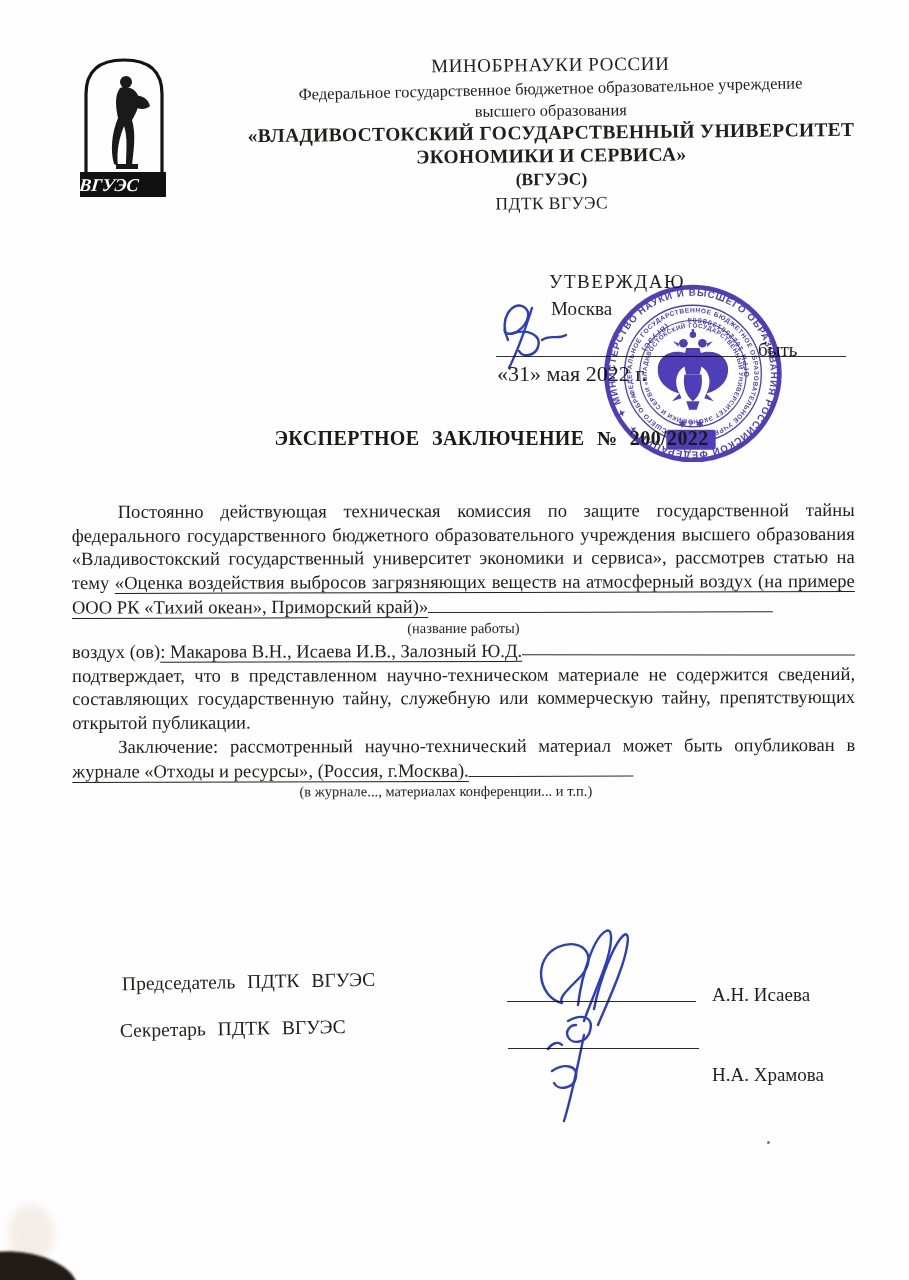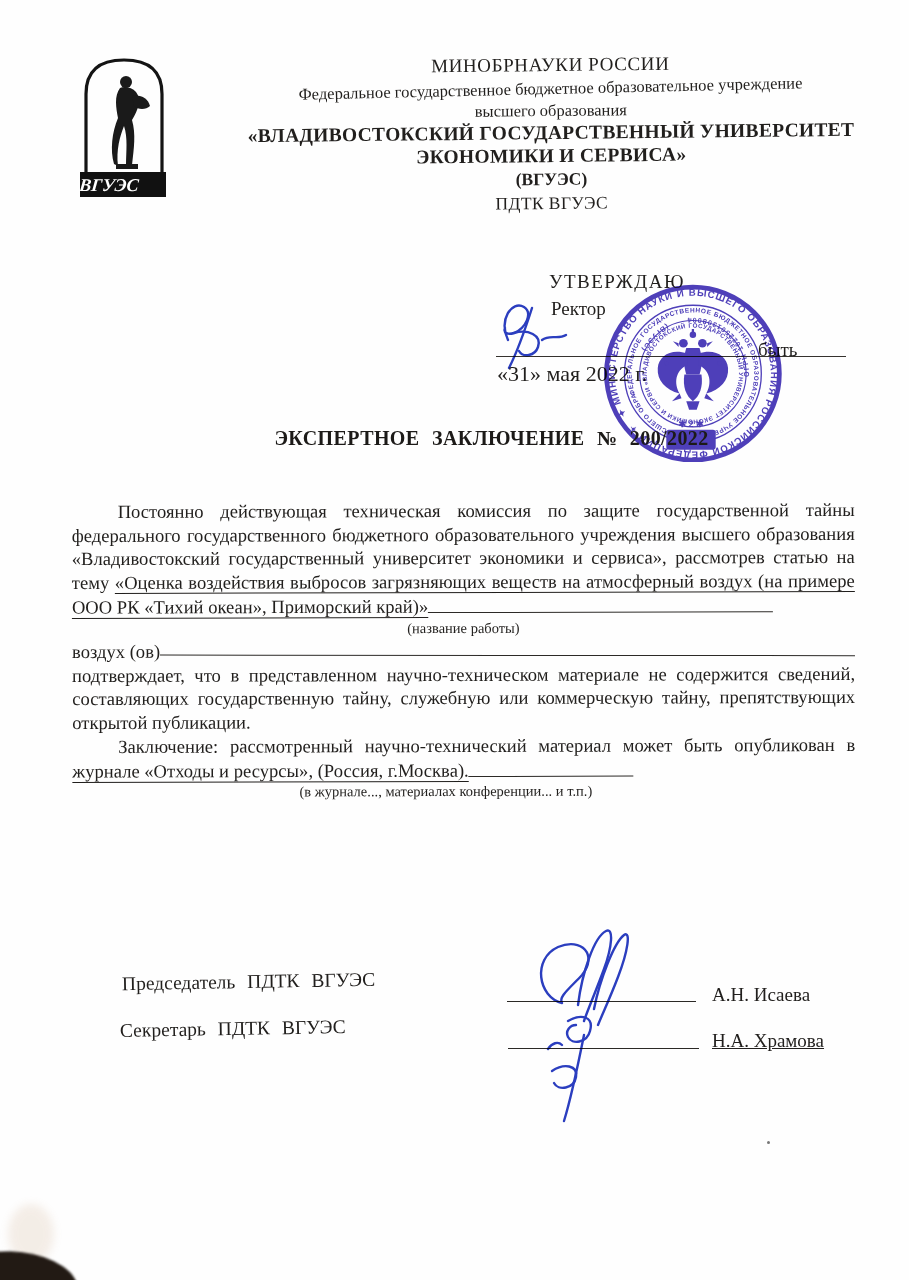--- a/index.html
+++ b/index.html
@@ -36,21 +36,21 @@
   .fill-line{display:inline-block;border-bottom:1.5px solid #2c2a27;height:1em;vertical-align:baseline;}
   .caption{font-size:14.5px;text-align:center;line-height:19px;}
   .authors-line{display:flex;align-items:baseline;}
   .authors-fill{flex:1;border-bottom:1.5px solid #2c2a27;height:1em;transform:translateY(-2px) rotate(0.2deg);}
   
   .sig-label1{position:absolute;left:122px;top:971px;font-size:19.5px;word-spacing:7px;transform:rotate(-1deg);}
   .sig-label2{position:absolute;left:120px;top:1018px;font-size:19.5px;word-spacing:7px;transform:rotate(-1deg);}
   .sig-line1{position:absolute;left:507px;top:1001px;width:189px;border-top:1.9px solid #2b2926;}
   .sig-line2{position:absolute;left:508px;top:1048px;width:191px;border-top:1.9px solid #2b2926;}
   .sig-name1{position:absolute;left:712px;top:984px;font-size:19px;}
-  .sig-name2{position:absolute;left:712px;top:1030px;font-size:19px;text-decoration:underline;}
+  .sig-name2{position:absolute;left:712px;top:1064px;font-size:19px;}
   
   .stamp{position:absolute;left:596px;top:272px;width:190px;height:190px;mix-blend-mode:multiply;opacity:.95;}
   .sig-rector{position:absolute;left:492px;top:296px;width:120px;height:78px;mix-blend-mode:multiply;}
   .sig-big{position:absolute;left:518px;top:925px;width:150px;height:200px;mix-blend-mode:multiply;}
   
   .corner-blot{position:absolute;left:-42px;bottom:-34px;width:120px;height:62px;background:#221a14;border-radius:50%;transform:rotate(7deg);filter:blur(1px);}
   .corner-smudge{position:absolute;left:8px;bottom:16px;width:46px;height:60px;background:#b88a5e;border-radius:50%;opacity:.14;filter:blur(4px);}
   .speck{position:absolute;left:767px;top:1141px;width:3px;height:3px;background:#777;border-radius:50%;}
 </style>
 </head>
@@ -74,21 +74,21 @@
     <span class="h-ministry">МИНОБРНАУКИ РОССИИ</span>
     <span class="h-org1">Федеральное государственное бюджетное образовательное учреждение</span>
     <span class="h-org2">высшего образования</span>
     <span class="h-uni">«ВЛАДИВОСТОКСКИЙ ГОСУДАРСТВЕННЫЙ УНИВЕРСИТЕТ</span>
     <span class="h-uni">ЭКОНОМИКИ И СЕРВИСА»</span>
     <span class="h-abbrev">(ВГУЭС)</span>
     <span class="h-committee">ПДТК ВГУЭС</span>
   </div>
 
   <div class="approve-label">УТВЕРЖДАЮ</div>
-  <div class="approve-role">Ректор</div>
+  <div class="approve-role">Москва</div>
   <div class="approve-line"></div>
   <div class="approve-date">«31» мая 2022 г.</div>
   <div class="approve-name">быть</div>
 
   <svg class="sig-rector" viewBox="0 0 120 78">
     <g fill="none" stroke="#2b3ec0" stroke-width="2.4" stroke-linecap="round">
       <path d="M16 44 C6 24 20 4 32 11 C41 17 34 32 22 37 C16 39 11 37 13 32"></path>
       <path d="M22 37 C36 33 50 39 46 51 C43 60 31 62 27 55"></path>
       <path d="M40 12 C33 34 26 54 17 72"></path>
       <path d="M50 44 C58 38 66 44 74 39"></path>
@@ -154,20 +154,21 @@
 
   <div class="title">
     <div class="title-line1">ЭКСПЕРТНОЕ ЗАКЛЮЧЕНИЕ № 200/2022</div>
   </div>
 
   <div class="body-text">
     <p class="para indent"><span>Постоянно действующая техническая комиссия по защите государственной тайны федерального государственного бюджетного образовательного учреждения высшего образования «Владивостокский государственный университет экономики и сервиса», рассмотрев статью на тему </span><span class="uline">«Оценка воздействия выбросов загрязняющих веществ на атмосферный воздух (на примере ООО РК «Тихий океан», Приморский край)»</span><span class="fill-line" style="width:345px"></span></p>
     <div class="caption">(название работы)</div>
     <div class="authors-line">
       <span>воздух (ов)</span>
+        <span class="uline">: Макарова В.Н., Исаева И.В., Залозный Ю.Д.</span>
       <span class="authors-fill"></span>
     </div>
     <p class="para">подтверждает, что в представленном научно-техническом материале не содержится сведений, составляющих государственную тайну, служебную или коммерческую тайну, препятствующих открытой публикации.</p>
     <p class="para indent"><span>Заключение: рассмотренный научно-технический материал может быть опубликован в </span><span class="uline">журнале «Отходы и ресурсы», (Россия, г.Москва).</span><span class="fill-line" style="width:165px"></span></p>
     <div class="caption" style="transform:translateX(-18px)">(в журнале..., материалах конференции... и т.п.)</div>
   </div>
 
   <div class="sig-label1">Председатель ПДТК ВГУЭС</div>
   <div class="sig-line1"></div>
   <div class="sig-name1">А.Н. Исаева</div>

